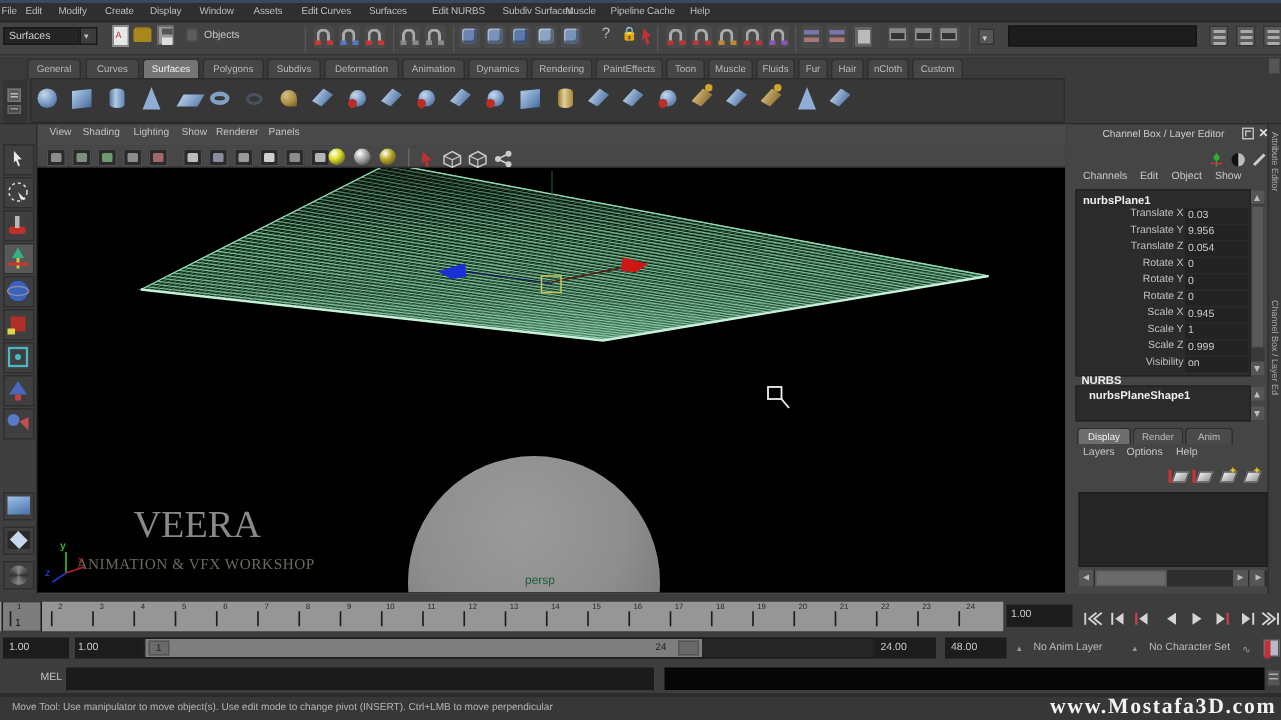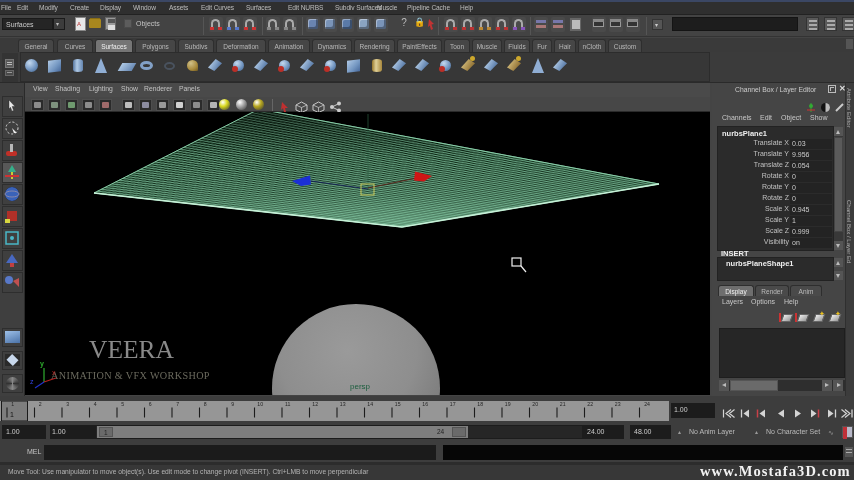--- a/index.html
+++ b/index.html
@@ -687,21 +687,21 @@
     <span style="position:absolute;left:2px;top:1px;font-size:7px;color:#ccc">on</span>
   </div>
 <div style="position:absolute;left:834px;top:127px;width:9px;height:123px;background:#383838"></div>
 <div style="position:absolute;left:834px;top:127px;width:9px;height:9px;background:#555">
     <div style="position:absolute;left:2px;top:3px;width:0;height:0;border-left:2.5px solid transparent;border-right:2.5px solid transparent;border-bottom:4px solid #bbb"></div>
   </div>
 <div style="position:absolute;left:834px;top:137px;width:9px;height:95px;background:#5a5a5a;border:1px solid #444"></div>
 <div style="position:absolute;left:834px;top:241px;width:9px;height:9px;background:#555">
     <div style="position:absolute;left:2px;top:3px;width:0;height:0;border-left:2.5px solid transparent;border-right:2.5px solid transparent;border-top:4px solid #bbb"></div>
   </div>
-<div style="position:absolute;left:721px;top:249px;font-size:7.5px;color:#eee;font-weight:bold">INSERT</div>
+<div style="position:absolute;left:721px;top:249px;font-size:7.5px;color:#eee;font-weight:bold">NURBS</div>
 <div style="position:absolute;left:717px;top:257px;width:117px;height:24px;background:#2b2b2b;border:1px solid #222"></div>
 <div style="position:absolute;left:726px;top:259px;font-size:7.5px;color:#eee;font-weight:bold">nurbsPlaneShape1</div>
 <div style="position:absolute;left:834px;top:258px;width:9px;height:9px;background:#555">
     <div style="position:absolute;left:2px;top:3px;width:0;height:0;border-left:2.5px solid transparent;border-right:2.5px solid transparent;border-bottom:4px solid #bbb"></div>
   </div>
 <div style="position:absolute;left:834px;top:271px;width:9px;height:9px;background:#555">
     <div style="position:absolute;left:2px;top:3px;width:0;height:0;border-left:2.5px solid transparent;border-right:2.5px solid transparent;border-top:4px solid #bbb"></div>
   </div>
 <div style="position:absolute;left:718px;top:285px;width:36px;height:11px;background:#6e6e6e;border-radius:3px 3px 0 0;border:1px solid #2e2e2e;border-bottom:none">
     <div style="position:absolute;left:0;right:0;top:2px;text-align:center;font-size:6.5px;color:#f0f0f0">Display</div>

